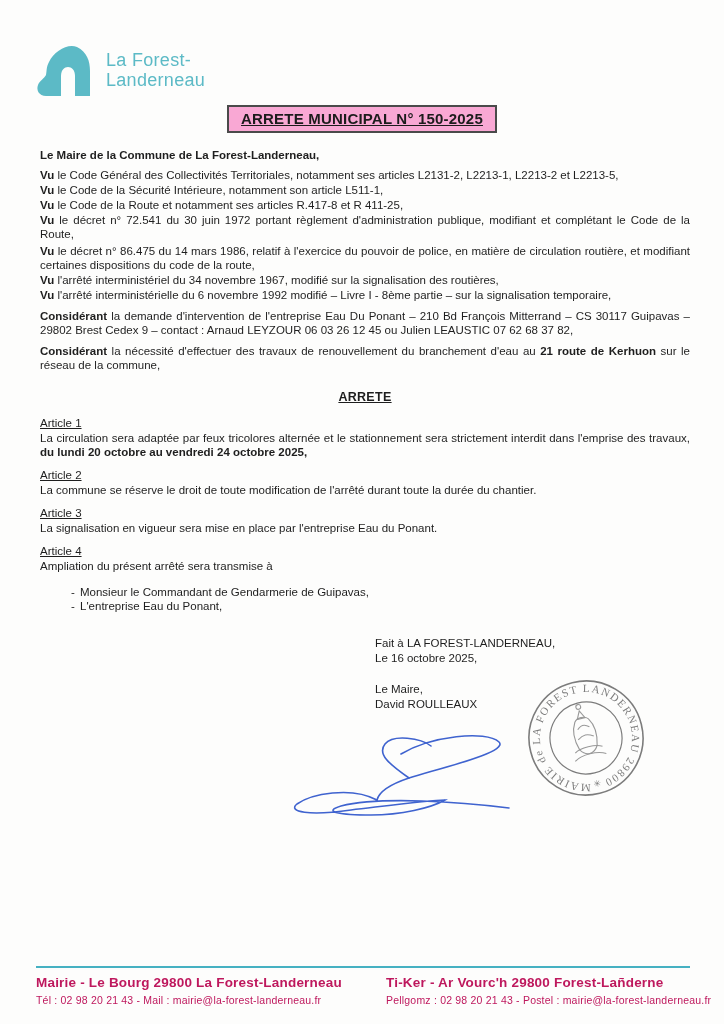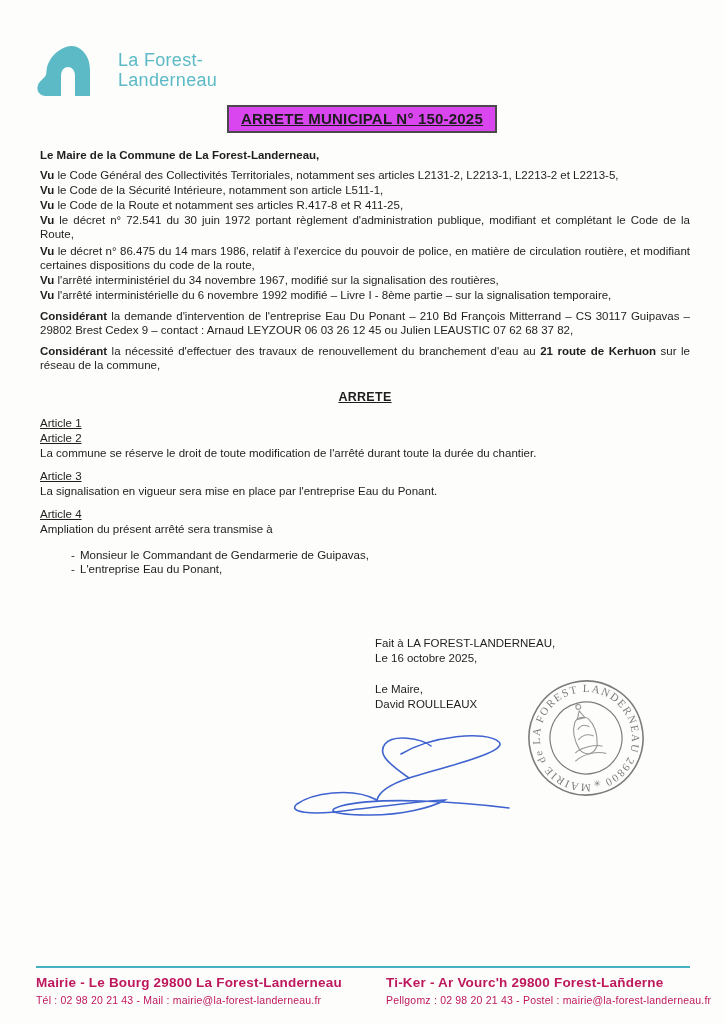--- a/index.html
+++ b/index.html
@@ -3,26 +3,26 @@
 <meta charset="utf-8">
 <style>
   * { margin:0; padding:0; box-sizing:border-box; }
   html,body { background:#9a9a9a; }
   .page {
     position:relative; width:724px; height:1024px; margin:0 auto;
     background:#fdfdfc; overflow:hidden;
     font-family:"Liberation Sans", sans-serif; color:#222;
   }
   
-  .logo { position:absolute; top:42px; left:36px; display:flex; align-items:center; gap:20px; }
+  .logo { position:absolute; top:42px; left:36px; display:flex; align-items:center; gap:8px; }
   .logo-mark { width:62px; height:56px; }
   .logo-text { color:#5cbac6; font-size:18px; line-height:20px; font-weight:400; letter-spacing:.3px; }
   .title-wrap { position:absolute; top:105px; left:0; width:100%; text-align:center; }
   .title-box {
-    display:inline-block; background:#d946ef; border:2px solid #4a4a4a;
+    display:inline-block; background:#f9a8d4; border:2px solid #4a4a4a;
     padding:3px 12px 4px; font-size:15px; font-weight:bold; color:#1c1c1c;
     text-decoration:underline; letter-spacing:.2px;
   }
   
   .content { position:absolute; top:148px; left:40px; width:650px; font-size:11.5px; line-height:14px; color:#1e1e1e; }
   .content p { text-align:justify; }
   .intro { font-weight:bold; margin-bottom:6px; }
   .vu { margin-bottom:1px; }
   .vu.gap-before { margin-top:3px; }
   .bold { font-weight:bold; }
@@ -78,20 +78,21 @@
     <p class="vu gap-before"><span class="bold">Vu</span><span> le décret n° 86.475 du 14 mars 1986, relatif à l'exercice du pouvoir de police, en matière de circulation routière, et modifiant certaines dispositions du code de la route,</span></p>
     <p class="vu"><span class="bold">Vu</span><span> l'arrêté interministériel du 34 novembre 1967, modifié sur la signalisation des routières,</span></p>
     <p class="vu"><span class="bold">Vu</span><span> l'arrêté interministérielle du 6 novembre 1992 modifié – Livre I - 8ème partie – sur la signalisation temporaire,</span></p>
 
     <p class="considerant"><span class="bold">Considérant</span><span> la demande d'intervention de l'entreprise Eau Du Ponant – 210 Bd François Mitterrand – CS 30117 Guipavas – 29802 Brest Cedex 9 – contact : Arnaud LEYZOUR 06 03 26 12 45 ou Julien LEAUSTIC 07 62 68 37 82,</span></p>
     <p class="considerant"><span class="bold">Considérant</span><span> la nécessité d'effectuer des travaux de renouvellement du branchement d'eau au </span><span class="bold">21 route de Kerhuon</span><span> sur le réseau de la commune,</span></p>
 
     <p class="arrete-heading">ARRETE</p>
 
     <p class="article-label">Article 1</p>
+    <p class="article-text"><span>La circulation sera adaptée par feux tricolores alternée et le stationnement sera strictement interdit dans l'emprise des travaux, </span><span class="bold">du lundi 20 octobre au vendredi 24 octobre 2025,</span><span></span></p>
 
     <p class="article-label">Article 2</p>
     <p class="article-text"><span>La commune se réserve le droit de toute modification de l'arrêté durant toute la durée du chantier.</span></p>
 
     <p class="article-label">Article 3</p>
     <p class="article-text"><span>La signalisation en vigueur sera mise en place par l'entreprise Eau du Ponant.</span></p>
 
     <p class="article-label">Article 4</p>
     <p class="article-text last"><span>Ampliation du présent arrêté sera transmise à</span></p>
 

